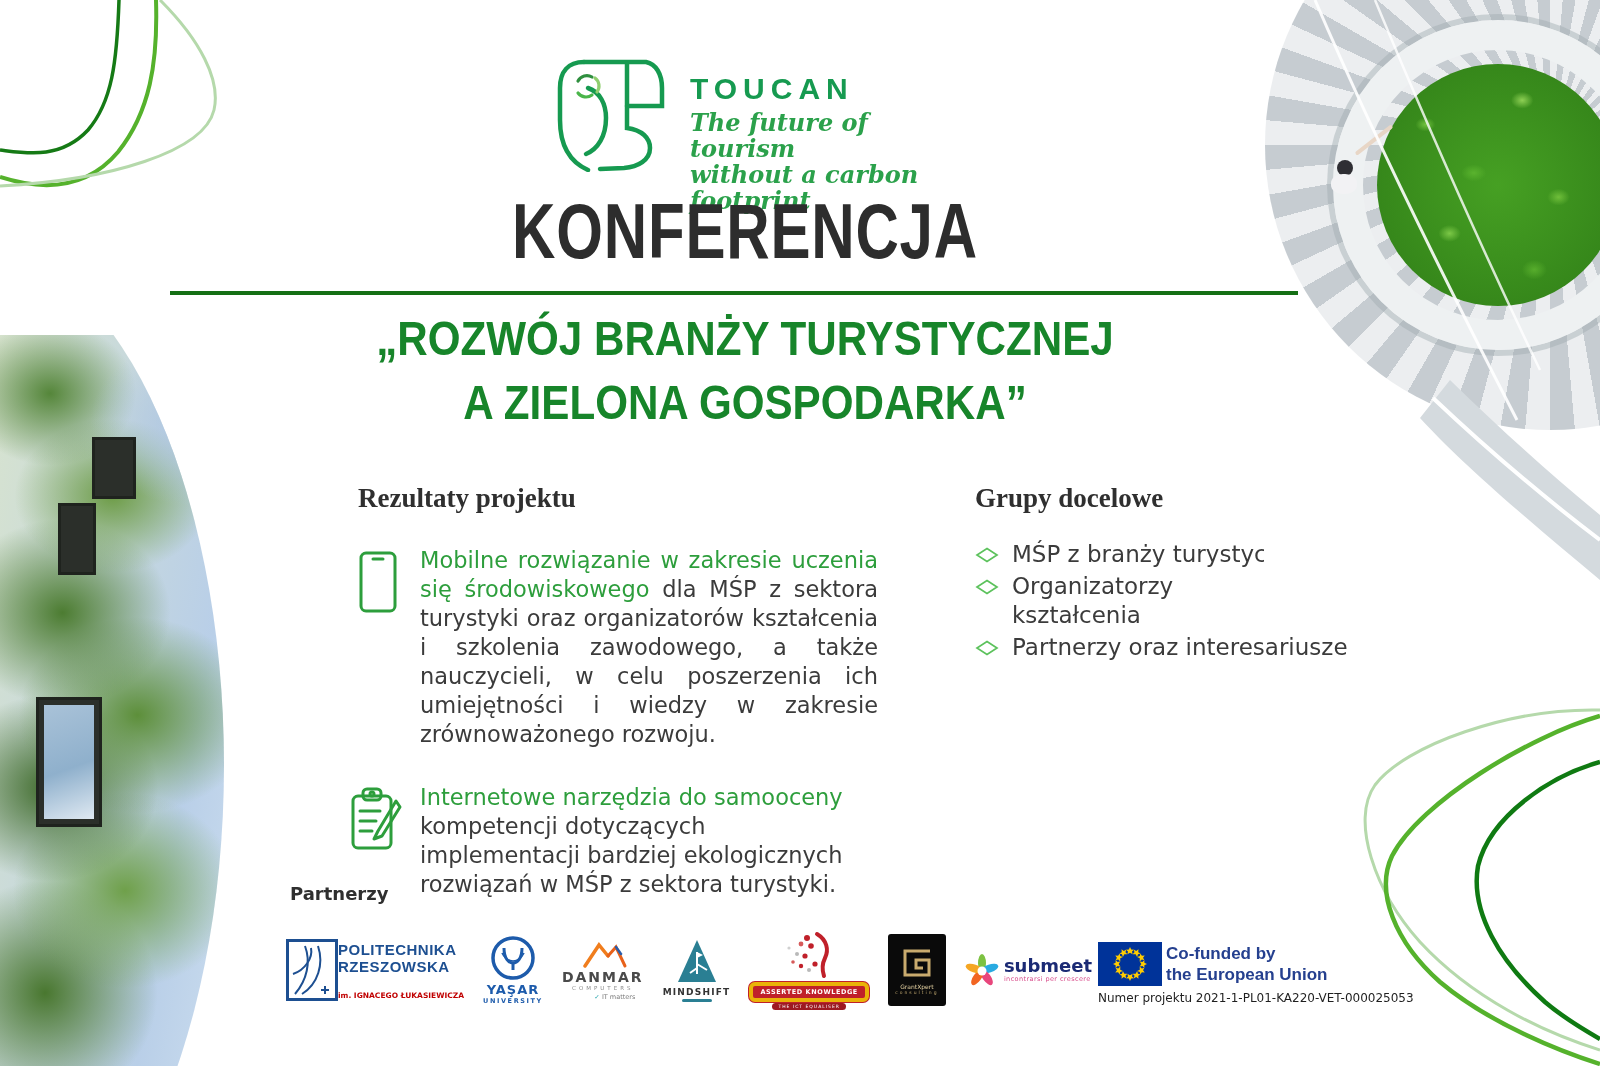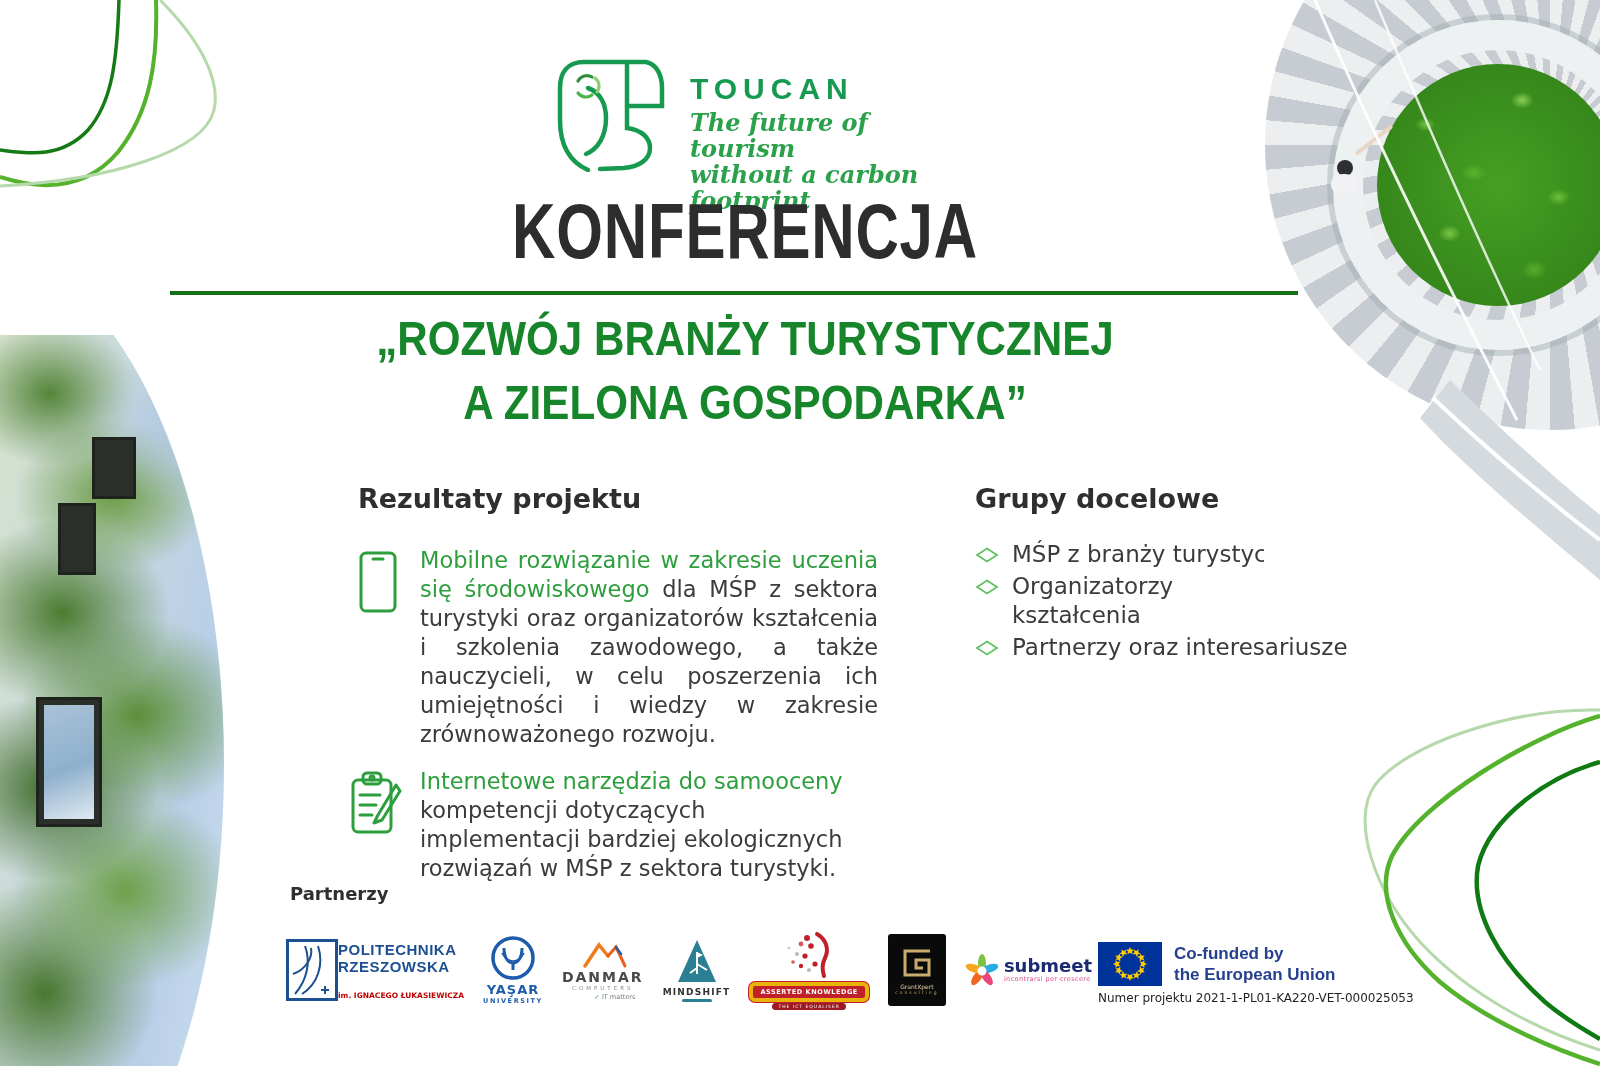--- a/index.html
+++ b/index.html
@@ -19,21 +19,21 @@
   
   .center-col{left:150px;top:0;width:1190px;text-align:center;}
   .main-title{position:absolute;left:0;width:100%;top:192px;font-family:"Liberation Sans",sans-serif;
               font-weight:bold;font-size:77px;line-height:78px;color:#2d2d2d;
               transform:scaleX(0.78);letter-spacing:1px;}
   .green-rule{left:170px;top:291px;width:1128px;height:4px;background:#156f15;}
   .subtitle{position:absolute;left:0;width:100%;top:306px;font-family:"Liberation Sans",sans-serif;
             font-weight:bold;font-size:49px;line-height:64px;color:#17852a;transform:scaleX(0.86);}
 
   
-  .col-heading{font-size:27px;font-weight:bold;color:#2f2f2f;}
+  .col-heading{font-size:27px;font-weight:bold;color:#2f2f2f;font-family:Liberation Serif, serif;}
   .results-col{left:358px;top:483px;width:525px;}
   .res-item{display:flex;margin-top:32px;}
   .res-icon{flex:0 0 62px;padding-top:4px;}
   .res-text{width:458px;font-size:22.5px;line-height:29px;color:#3b3b3b;margin:0;}
   .just{text-align:justify;}
   .hl{color:#2d9e3c;}
 
   .groups-col{left:975px;top:483px;width:312px;}
   .group-list{margin-top:26px;}
   .group-item{display:flex;align-items:flex-start;margin-bottom:3px;}
@@ -66,21 +66,21 @@
   .gx-box{width:58px;height:72px;background:#0a0a0a;border-radius:3px;display:flex;
           flex-direction:column;align-items:center;justify-content:center;}
   .gx-l1{font-size:6px;color:#e6d3a3;margin-top:3px;}
   .gx-l2{font-size:4.5px;color:#bfa76f;letter-spacing:2px;}
   .submeet{flex-direction:row;align-items:center;gap:5px;}
   .sub-l1{font-size:18px;font-weight:bold;color:#1b2a74;line-height:18px;}
   .sub-l2{font-size:6.5px;color:#d84b8a;letter-spacing:0.4px;}
 
   
   .eu-block{left:1098px;top:942px;display:flex;align-items:center;}
-  .eu-text{margin-left:12px;font-family:"Liberation Sans",sans-serif;font-weight:bold;
+  .eu-text{margin-left:4px;font-family:"Liberation Sans",sans-serif;font-weight:bold;
            font-size:17px;line-height:21px;color:#25408f;}
   .project-number{left:1098px;top:991px;font-size:12px;color:#1f1f1f;}
 
   
   .left-photo{left:0;top:335px;width:250px;height:731px;
       clip-path:ellipse(252px 520px at -28px 430px);
       background:
         radial-gradient(150px 120px at 78% 12%, rgba(173,197,226,.95) 0%, rgba(173,197,226,0) 70%),
         radial-gradient(120px 100px at 20% 8%, #55863a 0%, rgba(85,134,58,0) 72%),
         radial-gradient(140px 110px at 45% 22%, #6d9c46 0%, rgba(109,156,70,0) 70%),
@@ -189,21 +189,21 @@
     <div class="res-item">
       <div class="res-icon">
         <svg width="40" height="64" viewBox="0 0 40 64" fill="none" stroke="#2d9e3c" stroke-width="3" stroke-linecap="round">
           <rect x="3" y="3" width="34" height="58" rx="5"></rect>
           <line x1="15" y1="9" x2="25" y2="9"></line>
         </svg>
       </div>
       <p class="res-text just"><span class="hl">Mobilne rozwiązanie w zakresie uczenia się środowiskowego</span><span> dla MŚP z sektora turystyki oraz organizatorów kształcenia i szkolenia zawodowego, a także nauczycieli, w celu poszerzenia ich umiejętności i wiedzy w zakresie zrównoważonego rozwoju.</span></p>
     </div>
 
-    <div class="res-item" style="margin-top:18px;">
+    <div class="res-item" style="margin-top:34px;">
       <div class="res-icon" style="margin-left:-8px;flex-basis:70px;">
         <svg width="54" height="66" viewBox="0 0 54 66" fill="none" stroke="#2d9e3c" stroke-width="3" stroke-linecap="round" stroke-linejoin="round">
           <rect x="3" y="9" width="38" height="52" rx="5"></rect>
           <rect x="13" y="2" width="18" height="11" rx="4"></rect>
           <circle cx="22" cy="7" r="2"></circle>
           <line x1="10" y1="24" x2="30" y2="24"></line>
           <line x1="10" y1="34" x2="26" y2="34"></line>
           <line x1="10" y1="44" x2="22" y2="44"></line>
           <path d="M46,14 L28,44 L24,52 L32,49 L50,20 Z"></path>
         </svg>

